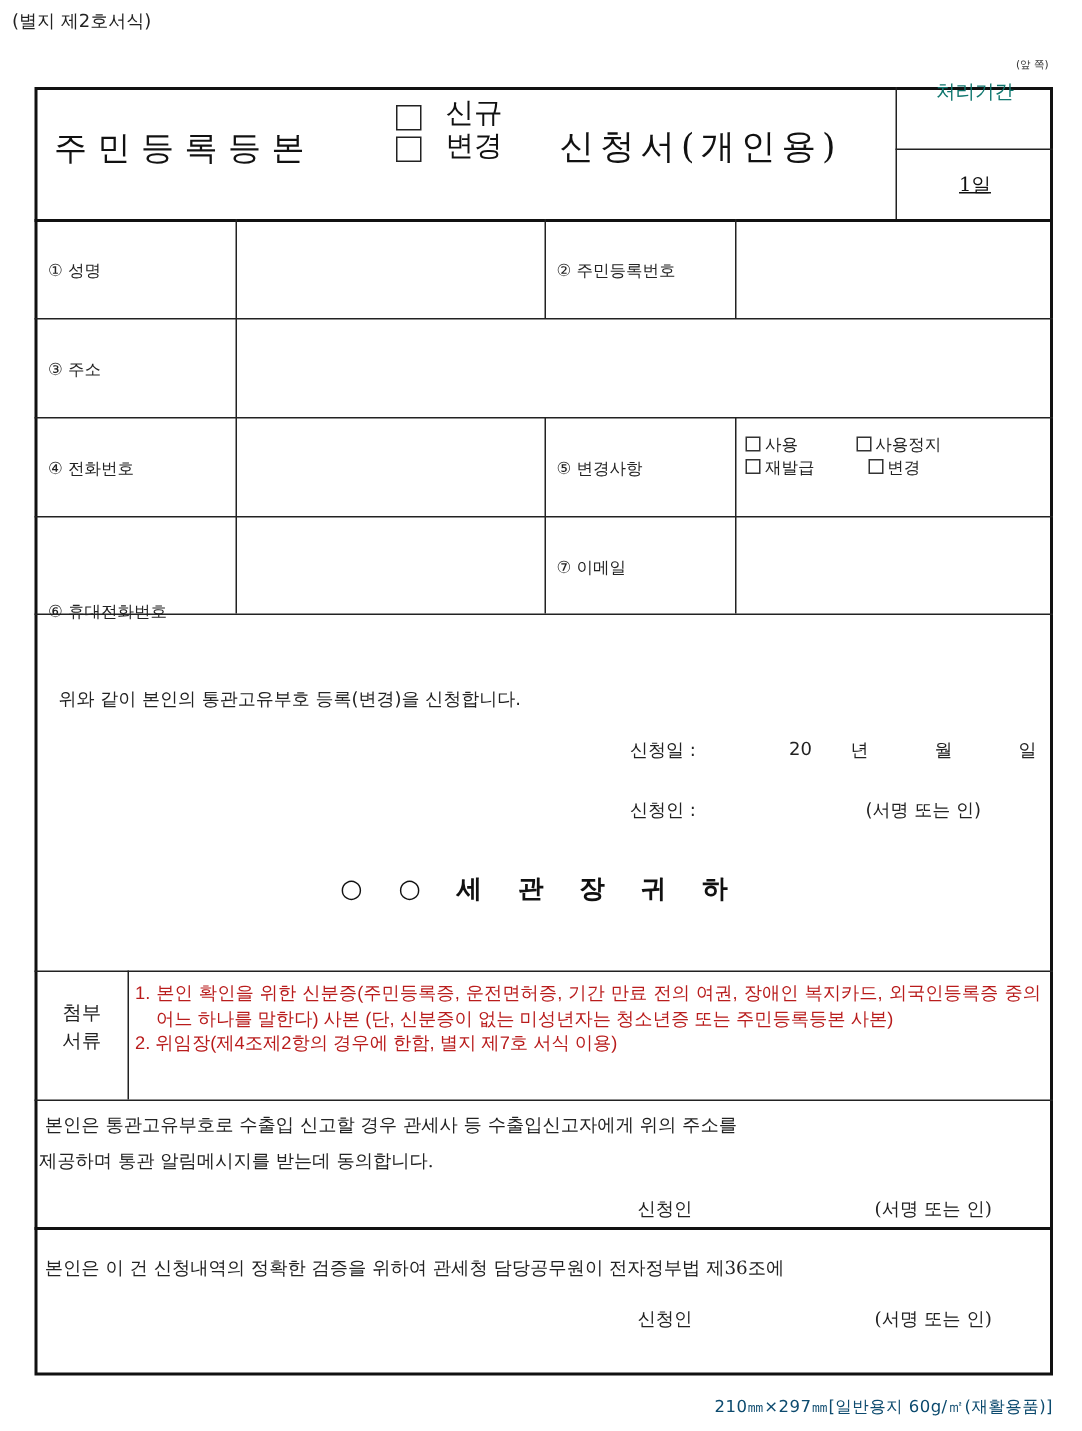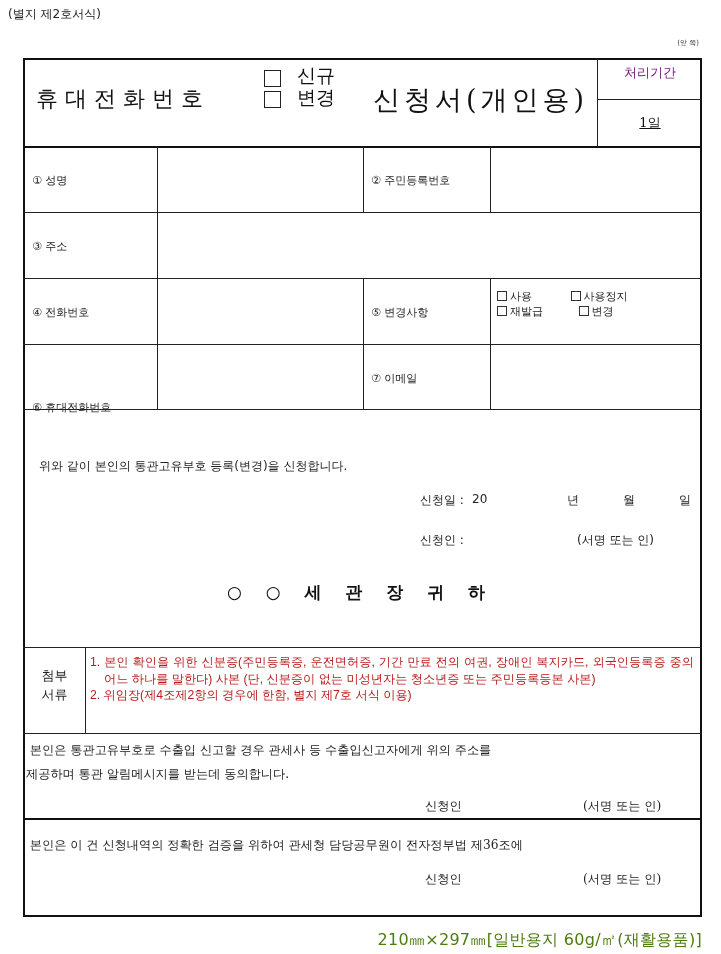--- a/index.html
+++ b/index.html
@@ -8,48 +8,48 @@
   .abs { position:absolute; }
   .form-label-top { left:8px; top:6px; font-size:12px; color:#222; }
   .side-label { right:22px; top:38px; font-size:7px; color:#333; }
   .frame { left:23px; top:58px; width:679px; height:859px; border:2px solid #111; box-sizing:border-box; }
   .hline { position:absolute; height:0; border-top:1px solid #222; }
   .hline.thick { border-top:2px solid #111; }
   .vline { position:absolute; width:0; border-left:1px solid #222; }
   .hdr-title { left:36px; top:84px; font-family:"DejaVu Serif","Liberation Serif",serif; font-size:22px; letter-spacing:7px; font-weight:500; }
   .cb-big { position:absolute; width:17px; height:17px; border:1.5px solid #222; box-sizing:border-box; background:#fff; }
   .opt-text { font-family:"DejaVu Serif","Liberation Serif",serif; font-size:19px; line-height:19px; }
-  .hdr-title2 { left:373px; top:82px; font-family:"DejaVu Serif","Liberation Serif",serif; font-size:27px; letter-spacing:4px; }
-  .proc-h { left:598px; top:64px; width:104px; text-align:center; font-family:"DejaVu Serif","Liberation Serif",serif; font-size:13px; color:#701a75; }
+  .hdr-title2 { left:373px; top:82px; font-family:"DejaVu Serif","Liberation Serif",serif; font-size:23px; letter-spacing:4px; }
+  .proc-h { left:598px; top:52px; width:104px; text-align:center; font-family:"DejaVu Serif","Liberation Serif",serif; font-size:13px; color:#0f766e; }
   .proc-v { left:598px; top:114px; width:104px; text-align:center; font-family:"DejaVu Serif","Liberation Serif",serif; font-size:13px;text-decoration:underline; }
   .cell-label { font-size:11px; color:#222; }
   .small-cb { display:inline-block; width:10px; height:10px; border:1px solid #333; vertical-align:-1px; margin-right:3px; box-sizing:border-box; }
   .chg-opts { left:497px; top:289px; font-size:11px; line-height:15px; color:#222; }
   .chg-opts .row span.item { display:inline-block; }
   .decl { font-size:12px; color:#222; }
   .addressee { left:0; width:721px; top:581px; text-align:center; font-size:17px; font-weight:bold; letter-spacing:9px; }
   .attach-title { left:26px; top:666px; width:57px; text-align:center; font-size:13px; line-height:19px; color:#222; }
   .attach-list { left:90px; top:654px; width:604px; font-family:Liberation Sans, sans-serif; font-size:12.2px; line-height:16.5px; color:#b91c1c; }
   .attach-list .item { padding-left:14px; text-indent:-14px; text-align:justify; }
   .consent { font-family:"DejaVu Serif","Liberation Serif",serif; font-size:12.2px; line-height:24px; color:#222; }
-  .footer { right:19px; top:930px; font-size:16px; color:#4d7c0f; letter-spacing:0.3px; }
+  .footer { right:19px; top:930px; font-size:11px; color:#0c4a6e; letter-spacing:0.3px; }
 </style>
 </head>
 <body>
 
 <div class="abs form-label-top">(별지 제2호서식)</div>
 <div class="abs side-label">(앞 쪽)</div>
 
 <div class="abs frame"></div>
 
 <div class="hline thick" style="left:23px; top:146px; width:679px;"></div>
 <div class="vline" style="left:597px; top:58px; height:88px;"></div>
 <div class="hline" style="left:597px; top:99px; width:105px;"></div>
 
-<div class="abs hdr-title">휴대전화번호</div>
+<div class="abs hdr-title">주민등록등본</div>
 
 <div class="cb-big" style="left:264px; top:70px;"></div>
 <div class="abs opt-text" style="left:297px; top:66px;">신규</div>
 <div class="cb-big" style="left:264px; top:91px;"></div>
 <div class="abs opt-text" style="left:297px; top:88px;">변경</div>
 
 <div class="abs hdr-title2">신청서(개인용)</div>
 
 <div class="abs proc-h">처리기간</div>
 <div class="abs proc-v">1일</div>
@@ -87,21 +87,21 @@
   </div>
 </div>
 
 <div class="abs cell-label" style="left:32px; top:371px;margin-top:29px;">⑥ 휴대전화번호</div>
 <div class="abs" style="left:158px; top:345px; width:205px; height:64px;"></div>
 <div class="abs cell-label" style="left:371px; top:371px;">⑦ 이메일</div>
 <div class="abs" style="left:491px; top:345px; width:210px; height:64px;"></div>
 
 <div class="abs decl" style="left:39px; top:458px;">위와 같이 본인의 통관고유부호 등록(변경)을 신청합니다.</div>
 <div class="abs decl" style="left:420px; top:492px;">신청일 :</div>
-<div class="abs decl" style="left:472px; top:492px;text-align:center;">20</div>
+<div class="abs decl" style="left:526px; top:492px;text-align:center;">20</div>
 <div class="abs decl" style="left:567px; top:492px;">년</div>
 <div class="abs decl" style="left:623px; top:492px;">월</div>
 <div class="abs decl" style="left:679px; top:492px;">일</div>
 <div class="abs decl" style="left:420px; top:532px;">신청인 :</div>
 <div class="abs decl" style="left:577px; top:532px;">(서명 또는 인)</div>
 <div class="abs addressee">○ ○ 세 관 장  귀 하</div>
 
 <div class="hline" style="left:23px; top:647px; width:679px;"></div>
 <div class="vline" style="left:85px; top:647px; height:86px;"></div>
 <div class="abs attach-title">

